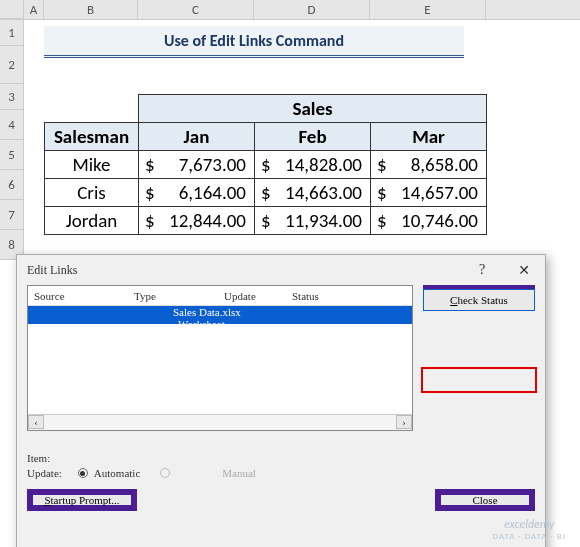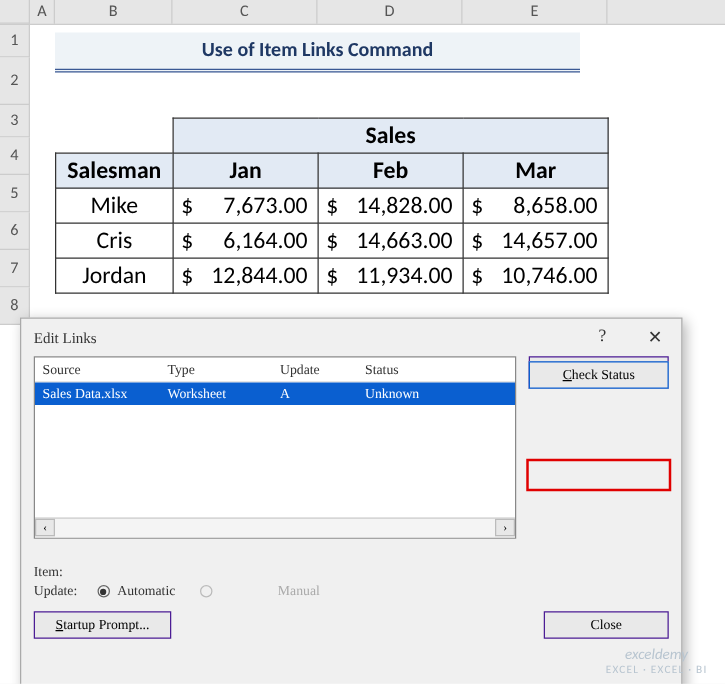--- a/index.html
+++ b/index.html
@@ -138,20 +138,21 @@
     }
     .list-hdr div { border-right: 0px solid #ddd; }
     .list-row {
       display: flex;
       height: 18px;
       background: #0a5fd0;
       color: #fff;
       font-size: 11px;
       align-items: center;
       padding-left: 6px;
+      flex-direction: column;
     }
     .lc-src { width: 100px; }
     .lc-type { width: 90px; }
     .lc-upd { width: 68px; }
     .lc-stat { flex: 1; }
     .list-scroll {
       height: 16px;
       border-top: 1px solid #ccc;
       background: #f4f4f4;
       position: relative;
@@ -165,21 +166,21 @@
       display: flex; align-items: center; justify-content: center;
       font-size: 9px;
     }
     .scroll-left { left: 0; }
     .scroll-right { right: 0; }
     
     .btn {
       position: absolute;
       width: 112px; height: 22px;
       background: #e9e9e9;
-      border: 1px solid #4c1d95;
+      border: 6px solid #4c1d95;
       font-size: 11px;
       display: flex;
       align-items: center;
       justify-content: center;
       cursor: default;
     }
     .btn u { text-decoration: underline; }
     .btn.active { border: 1px solid #0a5fd0; }
     
     .info {
@@ -253,21 +254,21 @@
       </div>
     <div class="row" style="height:30px">
         <div class="rownum">7</div>
       </div>
     <div class="row" style="height:30px">
         <div class="rownum">8</div>
       </div>
   </div>
 </div>
 
-<div class="title-box">Use of Item Links Command</div>
+<div class="title-box">Use of Edit Links Command</div>
 
 <table class="sales-table">
   <tbody>
       <tr>
     <td class="col-sm" style="border:0"></td>
     <th colspan="3" class="sales-hdr">Sales</th>
   </tr>
   <tr class="sales-hdr">
     <th class="col-sm">Salesman</th>
     <th class="col-mon">Jan</th>
@@ -400,14 +401,14 @@
     <div class="btn" style="right:10px; top:204px; width:100px">
         <span>Close</span>
       </div>
 
     <div class="callout" style="right:8px; top:82px; width:116px; height:26px"></div>
   </div>
 </div>
 
 <div class="wm">
   <div>exceldemy</div>
-  <div class="sub">EXCEL · EXCEL · BI</div>
+  <div class="sub">DATA · DATA · BI</div>
 </div>
 
 </body></html>

